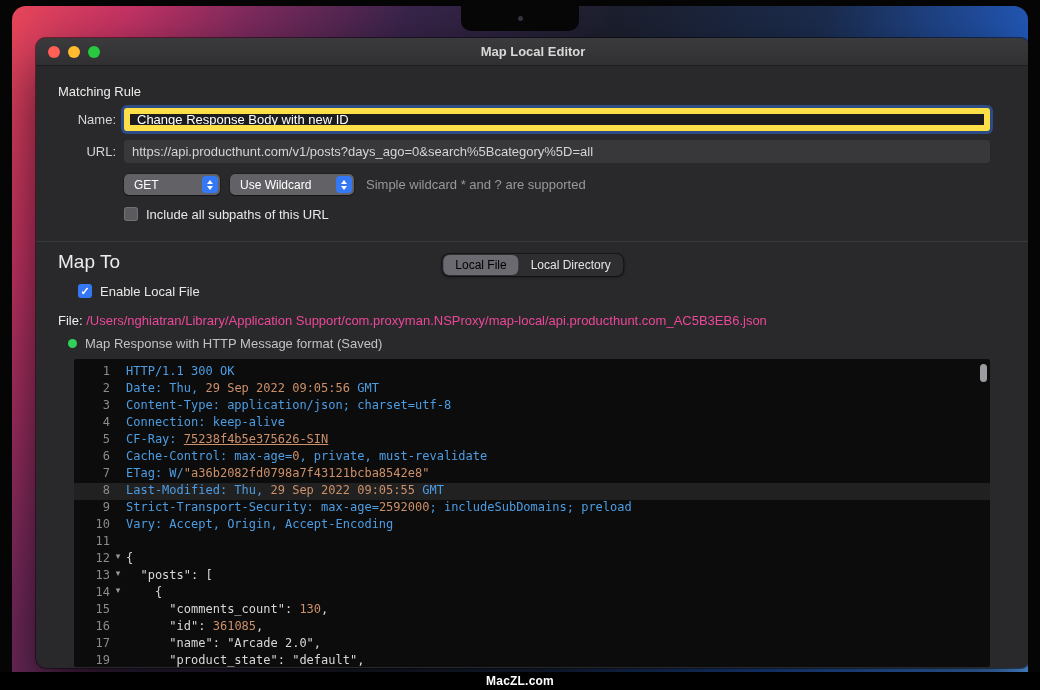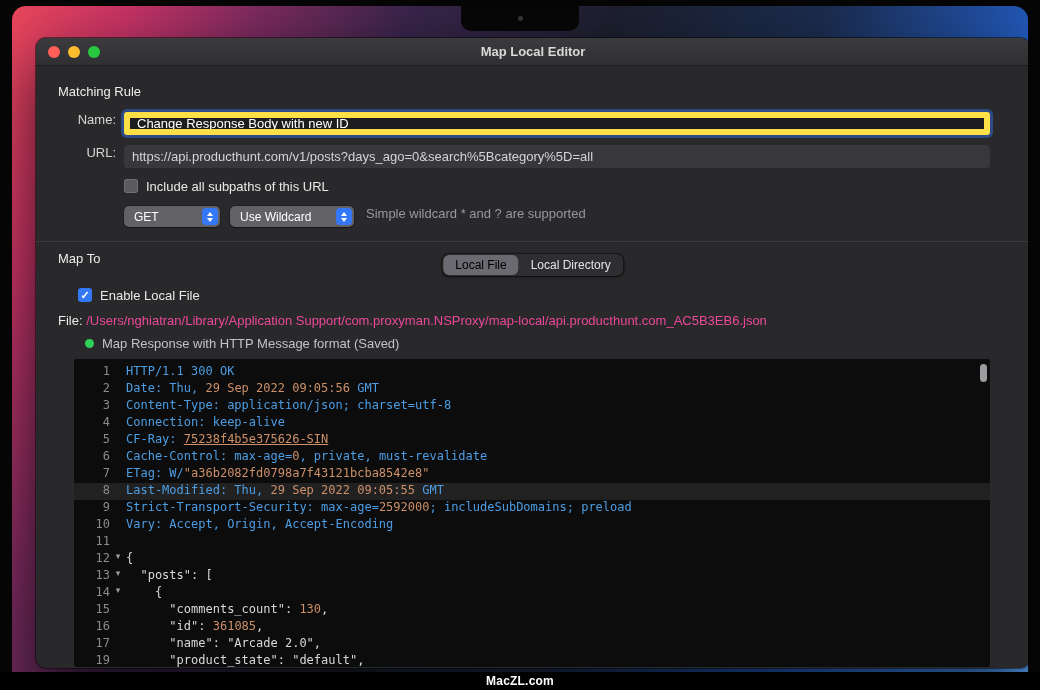--- a/index.html
+++ b/index.html
@@ -42,21 +42,21 @@
     display:flex; align-items:center; justify-content:center;
   }
   .traffic { position:absolute; left:12px; top:0; bottom:0; display:flex; align-items:center; gap:8px; }
   .tl { width:12px; height:12px; border-radius:50%; }
   .tl.red { background:#ff5f57; } .tl.yellow { background:#febc2e; } .tl.green { background:#28c840; }
   .title { font-size:13px; font-weight:700; color:#d8d8d8; }
 
   .content { position:relative; height:602px; }
   .section-label { color:#ececec; font-size:13px; margin:18px 0 0 22px; height:15px; }
 
-  .row { display:flex; padding:0 40px 10px 22px; }
+  .row { display:flex; align-items:center; padding:0 40px 10px 22px; }
   .lbl { width:58px; text-align:right; margin-right:8px; color:#d6d6d6; font-size:13px; flex:none; }
   .row.name { margin-top:13px; height:24px; }
   .row.urlrow { margin-top:9px; height:23px; }
   input.field {
     flex:1; height:23px; background:#1d1d1f; border:1px solid #7dd3fc; border-radius:3px;
     color:#fff; font-size:13px; padding:0 7px; outline:none; font-family:inherit;
   }
   input.field.focused { border:6px solid #fde047; box-shadow:0 0 0 3px rgba(52,120,246,.45); }
   input.field.url { background:#38383b; border-color:#38383b; color:#d4d4d7; }
 
@@ -83,33 +83,33 @@
     width:14px; height:14px; border-radius:3px; background:#5a5a5f;
     box-shadow:inset 0 0 0 1px rgba(255,255,255,.14); flex:none;
     font-size:11px; font-weight:700; line-height:14px; text-align:center; color:transparent;
   }
   .checkbox.checked { background:var(--accent); color:#fff; box-shadow:none; }
   .cb-label { margin-left:8px; color:#e8e8e8; font-size:13px; }
 
   .divider { height:1px; background:#3a3a3c; margin-top:14px; }
 
   .mapto-row { position:relative; margin-top:4px; height:34px; }
-  .mapto-label { position:absolute; left:22px; top:5px; color:#ececec; font-size:13px; }
+  .mapto-label { position:absolute; left:22px; top:5px; color:#ececec; font-size:19px; }
   .segmented {
     position:absolute; left:50%; top:8px; transform:translateX(-50%);
     display:flex; background:#2e2e30; border-radius:7px; padding:1px;
     box-shadow:0 0 0 1px rgba(0,0,0,.4), 0 1px 3px rgba(0,0,0,.45);
   }
   .seg { height:20px; line-height:20px; padding:0 12px; font-size:12px; color:#e4e4e6; border-radius:6px; white-space:nowrap; }
   .seg.selected { background:#6a6a70; color:#000000; }
 
   .row.enable { margin-top:8px; height:16px; padding-left:42px; }
   .file-line { margin-top:9px; height:16px; padding:0 40px 0 22px; font-size:13px; color:#ededed; white-space:nowrap; overflow:hidden; }
   .file-path { color:#ec4899; }
-  .status-line { margin-top:7px; height:14px; padding-left:49px; display:flex; align-items:center; gap:8px; }
+  .status-line { margin-top:7px; height:14px; padding-left:32px; display:flex; align-items:center; gap:8px; }
   .dot { width:9px; height:9px; border-radius:50%; background:var(--green); flex:none; }
   .status-text { color:#c2c2c6; font-size:13px; }
 
   .editor {
     position:relative; margin:9px 40px 0 38px; height:308px;
     background:#0c0c0d; border-radius:2px; overflow:hidden; padding-top:5px;
   }
   .code-line { display:flex; height:17px; line-height:17px; font:12px "DejaVu Sans Mono", monospace; white-space:pre; }
   .code-line.hl { background:rgba(255,255,255,.09); }
   .lnum { width:36px; text-align:right; color:#8b8b8b; flex:none; }
@@ -138,45 +138,45 @@
         <div class="section-label">Matching Rule</div>
 
         <div class="row name">
           <label class="lbl">Name:</label>
           <input class="field focused" value="Change Response Body with new ID" style="">
         </div>
 
         <div class="row urlrow">
           <label class="lbl">URL:</label>
           <input class="field url" value="https://api.producthunt.com/v1/posts?days_ago=0&amp;search%5Bcategory%5D=all" style="">
-        </div>
-
-        <div class="row subpath">
-          <span class="spacer"></span>
-          <span class="checkbox"></span>
-          <span class="cb-label">Include all subpaths of this URL</span>
         </div>
 
         <div class="row dropdowns">
           <span class="spacer"></span>
           <div class="popup method">
             <span>GET</span>
             <span class="stepper">
               <span class="tri-up"></span>
                 <span class="tri-down"></span>
             </span>
           </div>
           <div class="popup match">
             <span>Use Wildcard</span>
             <span class="stepper">
               <span class="tri-up"></span>
                 <span class="tri-down"></span>
             </span>
           </div>
           <span class="hint">Simple wildcard * and ? are supported</span>
+        </div>
+
+        <div class="row subpath">
+          <span class="spacer"></span>
+          <span class="checkbox"></span>
+          <span class="cb-label">Include all subpaths of this URL</span>
         </div>
 
         <div class="divider"></div>
 
         <div class="mapto-row">
           <span class="mapto-label">Map To</span>
           <div class="segmented">
             <span class="seg selected">Local File</span>
             <span class="seg">Local Directory</span>
           </div>

